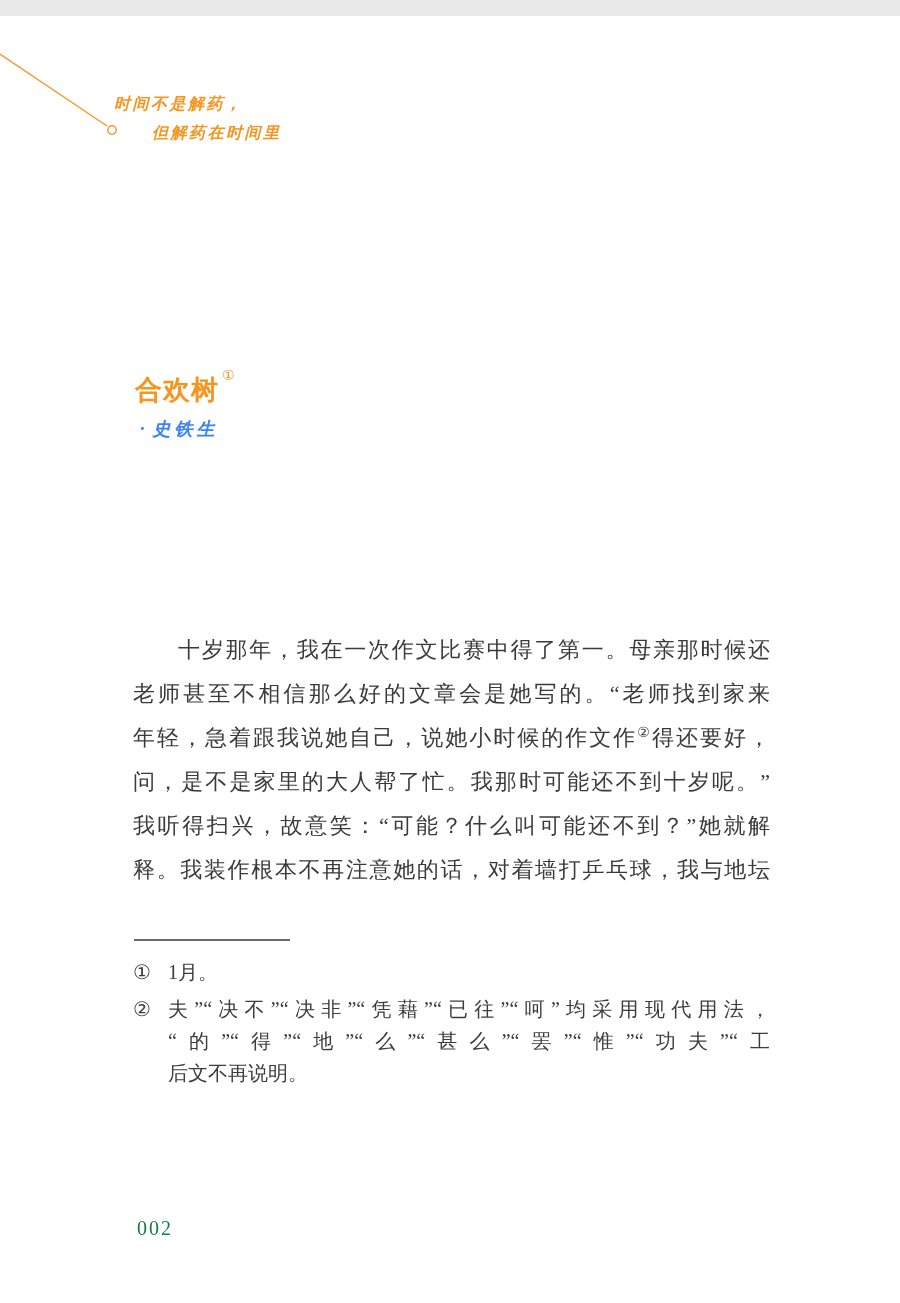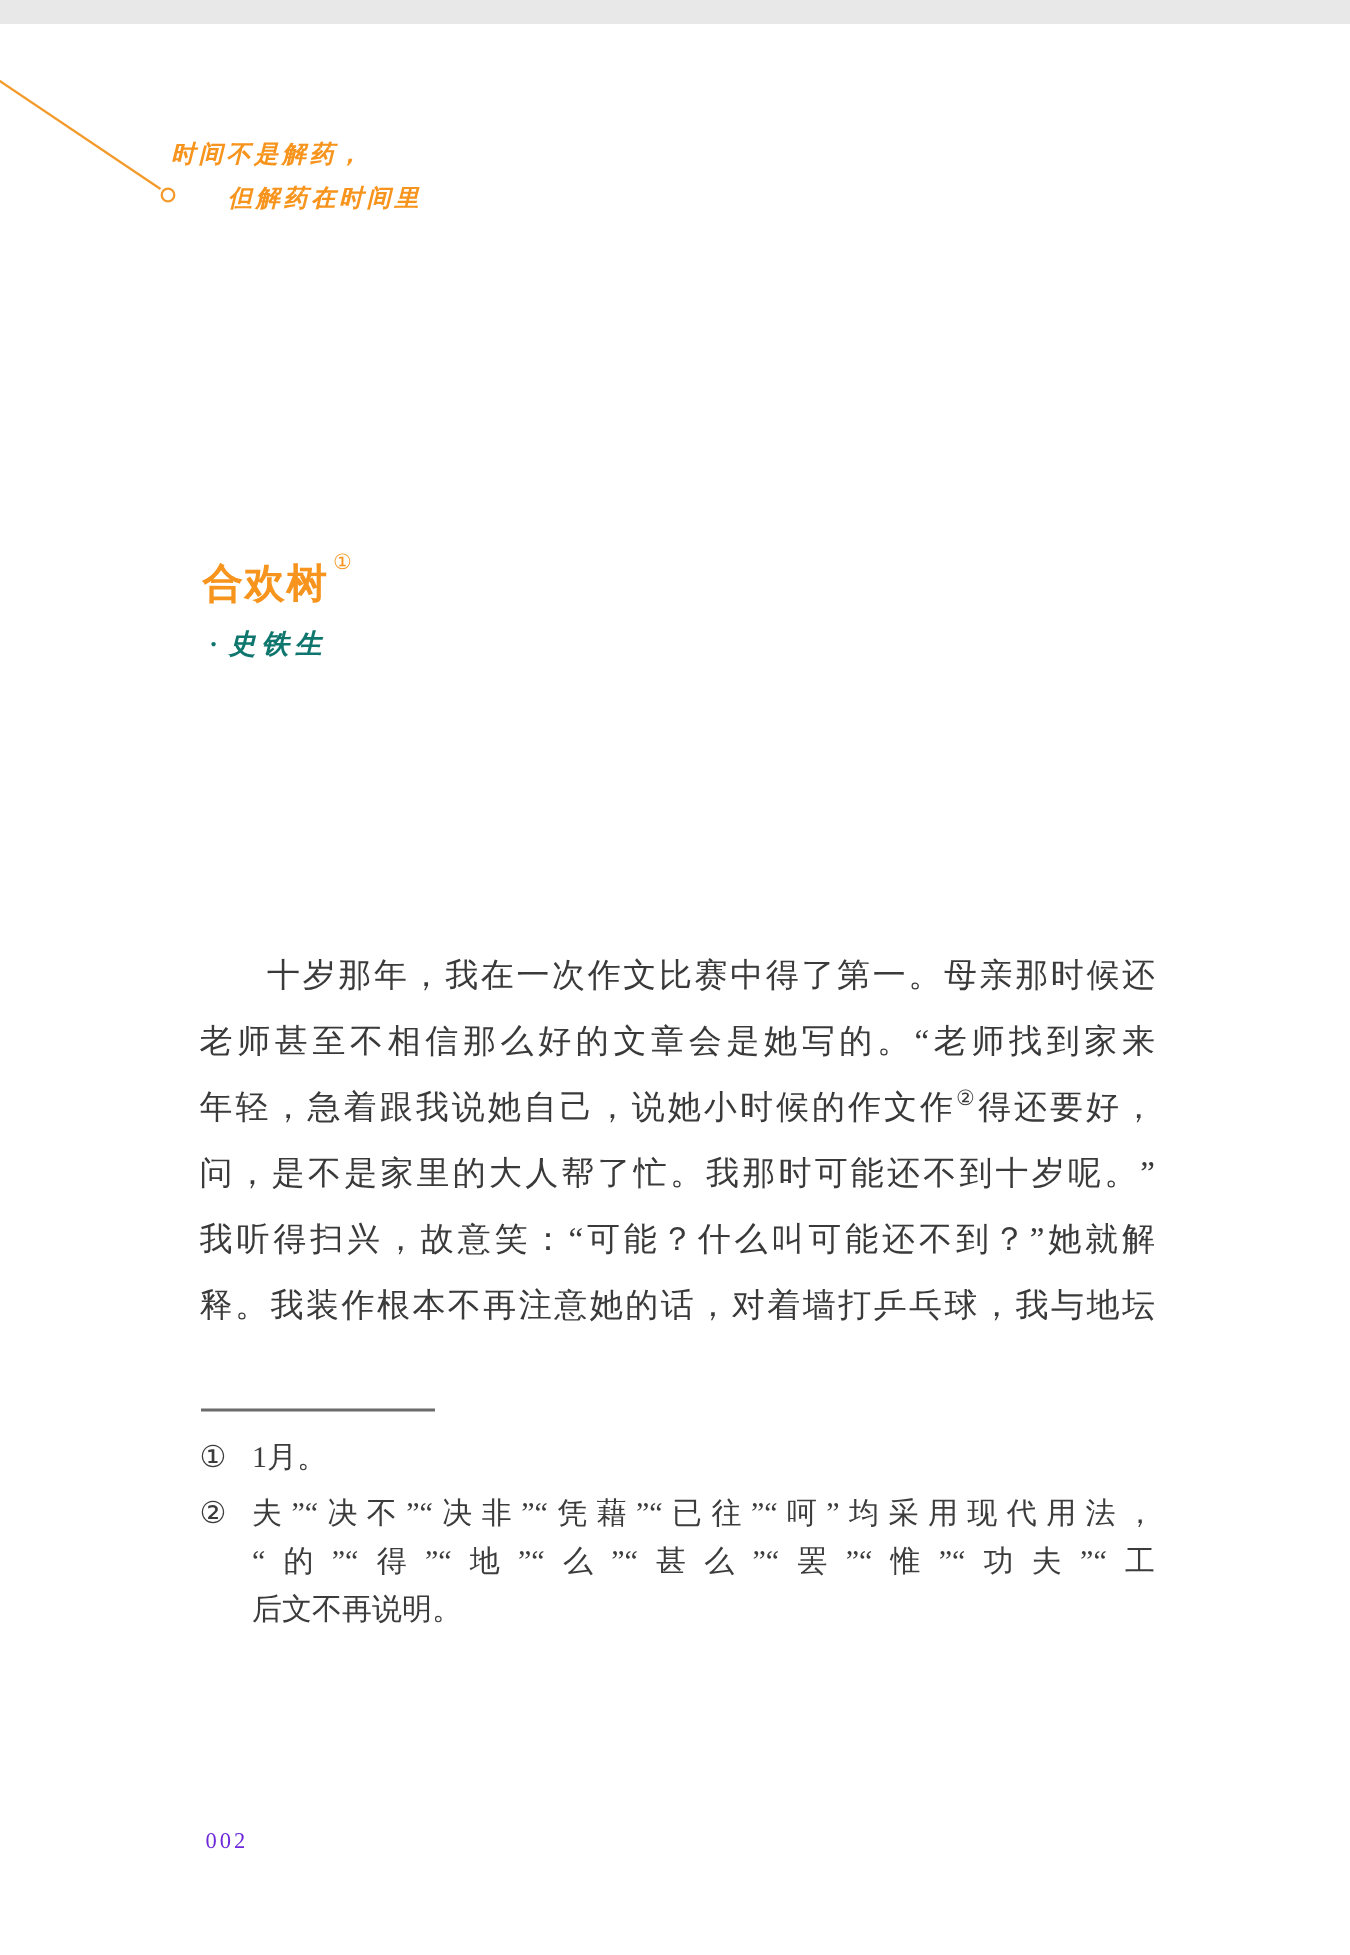--- a/index.html
+++ b/index.html
@@ -52,21 +52,21 @@
     margin-left: 3px;
   }
 
   
   .author {
     position: absolute;
     left: 140px; top: 401px;
     font-size: 18px;
     line-height: 24px;
     letter-spacing: 4px;
-    color: #0f766e;
+    color: #3b82f6;
     font-style: italic;
     font-weight: bold;
   }
   .author-bullet { margin-right: 8px; letter-spacing: 0; }
 
   
   .body-text {
     position: absolute;
     left: 133px; top: 612px;
     width: 637px;
@@ -107,24 +107,24 @@
   .fn { display: flex; align-items: flex-start; margin-bottom: 5px; }
   .fn-marker { flex: 0 0 35px; }
   .fn-text { flex: 1; }
   .fn-line { text-align: left; height: 32px; white-space: nowrap; }
   .fn-line.just { text-align: justify; text-align-last: justify; }
 
   
   .page-number {
     position: absolute;
     left: 137px; top: 1200px;
-    font-size: 15px;
+    font-size: 20px;
     line-height: 24px;
     letter-spacing: 2px;
-    color: #6d28d9;
+    color: #15803d;
   }
 </style>
 </head>
 <body>
 
 <div class="page">
 
   <svg class="corner-deco" viewBox="0 0 130 130" xmlns="http://www.w3.org/2000/svg">
     <line x1="-6" y1="34" x2="107" y2="110" stroke="#f49a2b" stroke-width="1.5"></line>
     <circle cx="112" cy="114" r="4.2" fill="#ffffff" stroke="#f49a2b" stroke-width="1.5"></circle>

